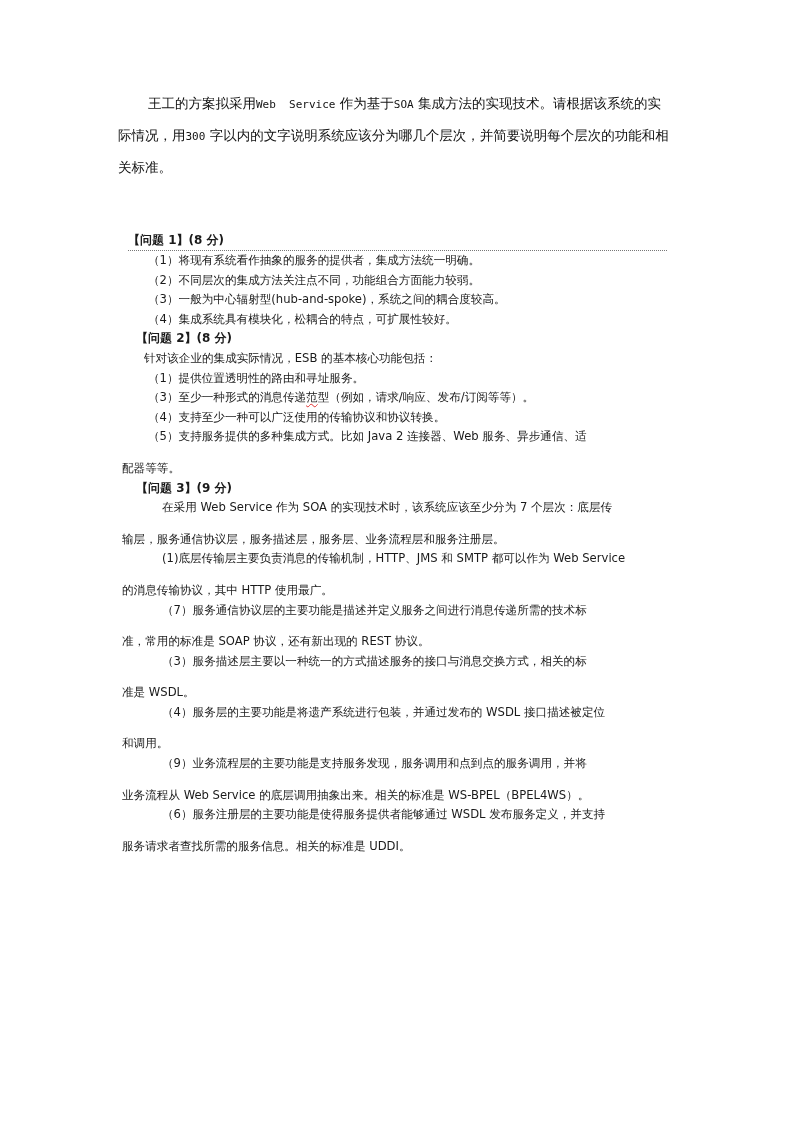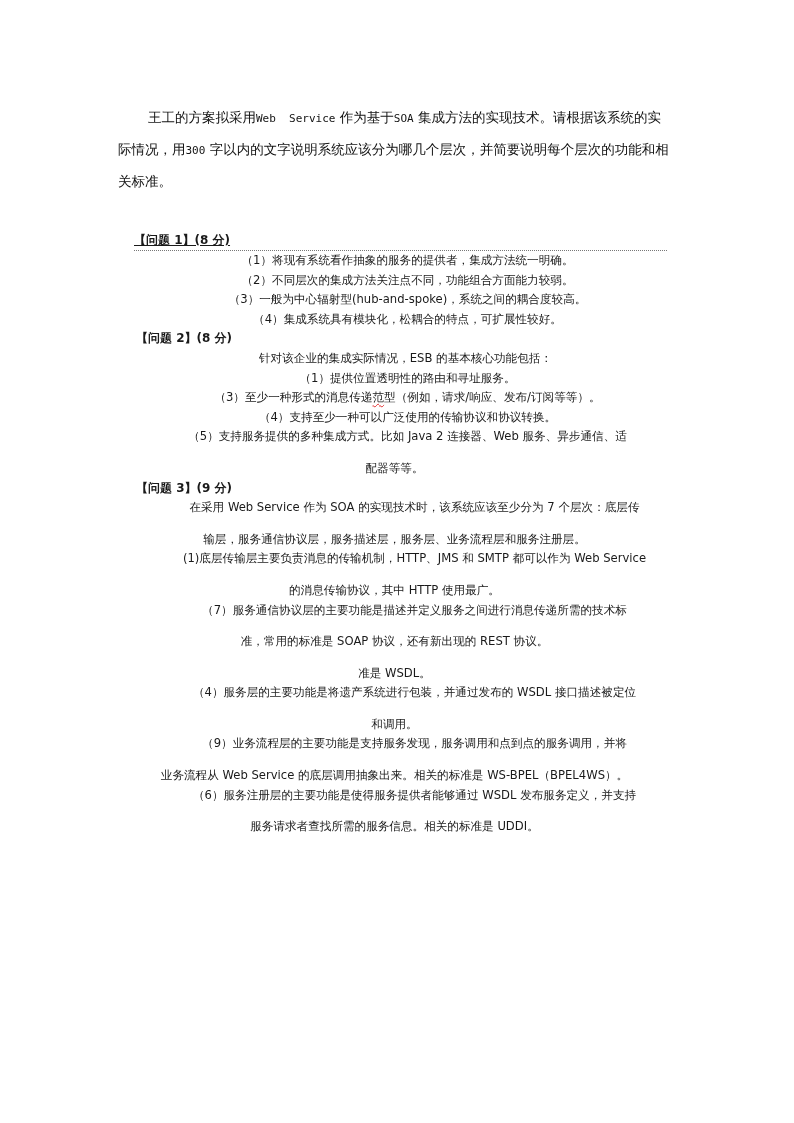--- a/index.html
+++ b/index.html
@@ -17,21 +17,21 @@
     }
     .page {
       position: absolute;
       left: 0; top: 0;
       width: 794px;
       height: 1123px;
     }
     .intro {
       position: absolute;
       left: 118px;
-      top: 102px;
+      top: 88px;
       width: 556px;
       font-size: 13.5px;
       line-height: 30px;
       color: #111;
     }
     .intro p {
       margin: 0;
       text-indent: 30px;
     }
     .mono {
@@ -50,27 +50,25 @@
       white-space: nowrap;
     }
     .q-heading {
       font-weight: bold;
       font-size: 12px;
       height: 19.6px;
       margin-left: 14px;
     }
     .q1-heading {
       border-bottom: 1px dotted #777;
-      margin-left: 12px;
+      margin-left: 6px;
       height: 19px;
-      text-decoration: underline;
     }
     .line {
       height: 19.6px;
-      text-align: center;
     }
     .ind1 { padding-left: 26px; }
     .ind0 { padding-left: 0px; margin-top: 12px; }
     .ind2 { padding-left: 40px; }
     .squiggle {
       text-decoration: underline wavy #e03030;
       text-decoration-thickness: 1px;
       text-underline-offset: 2px;
     }
   </style>
@@ -99,20 +97,21 @@
     <div class="line ind1">（5）支持服务提供的多种集成方式。比如 Java 2 连接器、Web 服务、异步通信、适</div>
     <div class="line ind0">配器等等。</div>
 
     <div class="q-heading">【问题 3】(9 分)</div>
     <div class="line ind2">在采用 Web Service 作为 SOA 的实现技术时，该系统应该至少分为 7 个层次：底层传</div>
     <div class="line ind0">输层，服务通信协议层，服务描述层，服务层、业务流程层和服务注册层。</div>
     <div class="line ind2">(1)底层传输层主要负责消息的传输机制，HTTP、JMS 和 SMTP 都可以作为 Web Service</div>
     <div class="line ind0">的消息传输协议，其中 HTTP 使用最广。</div>
     <div class="line ind2">（7）服务通信协议层的主要功能是描述并定义服务之间进行消息传递所需的技术标</div>
     <div class="line ind0">准，常用的标准是 SOAP 协议，还有新出现的 REST 协议。</div>
+    <div class="line ind2">（3）服务描述层主要以一种统一的方式描述服务的接口与消息交换方式，相关的标</div>
     <div class="line ind0">准是 WSDL。</div>
     <div class="line ind2">（4）服务层的主要功能是将遗产系统进行包装，并通过发布的 WSDL 接口描述被定位</div>
     <div class="line ind0">和调用。</div>
     <div class="line ind2">（9）业务流程层的主要功能是支持服务发现，服务调用和点到点的服务调用，并将</div>
     <div class="line ind0">业务流程从 Web Service 的底层调用抽象出来。相关的标准是 WS-BPEL（BPEL4WS）。</div>
     <div class="line ind2">（6）服务注册层的主要功能是使得服务提供者能够通过 WSDL 发布服务定义，并支持</div>
     <div class="line ind0">服务请求者查找所需的服务信息。相关的标准是 UDDI。</div>
 
   </div>
 </div>

